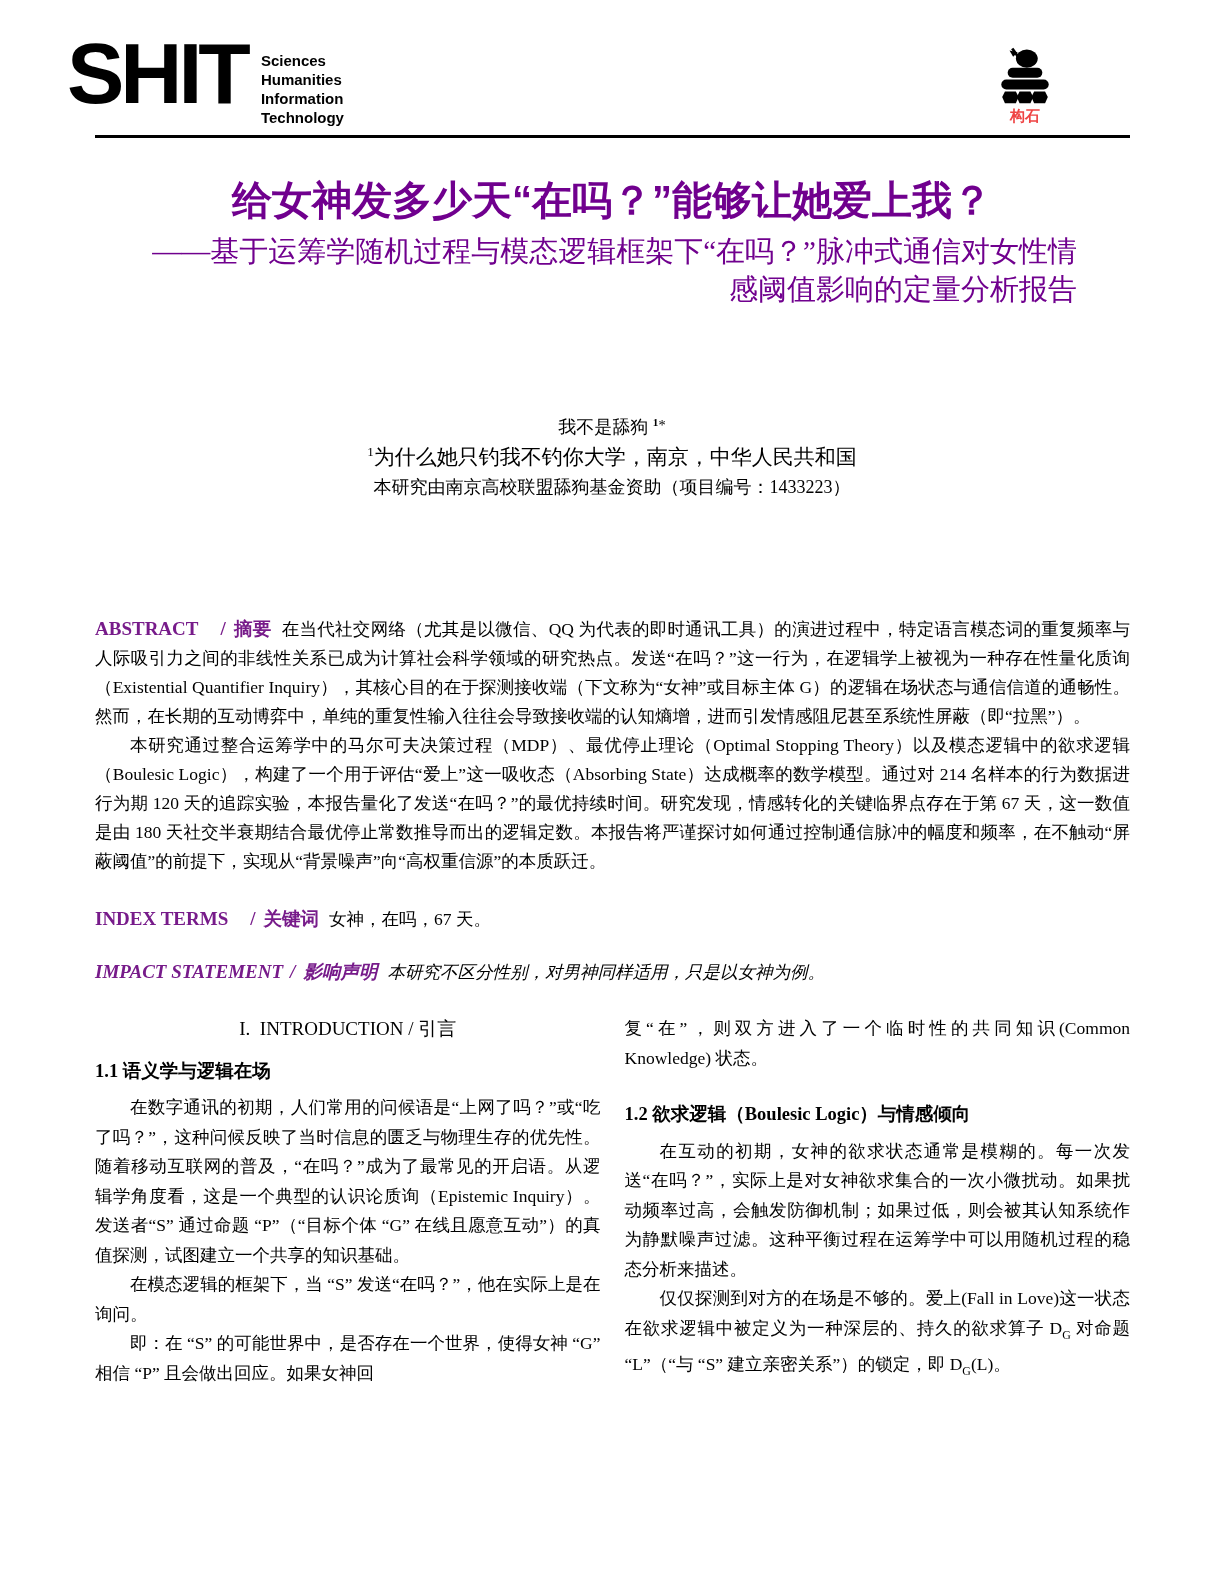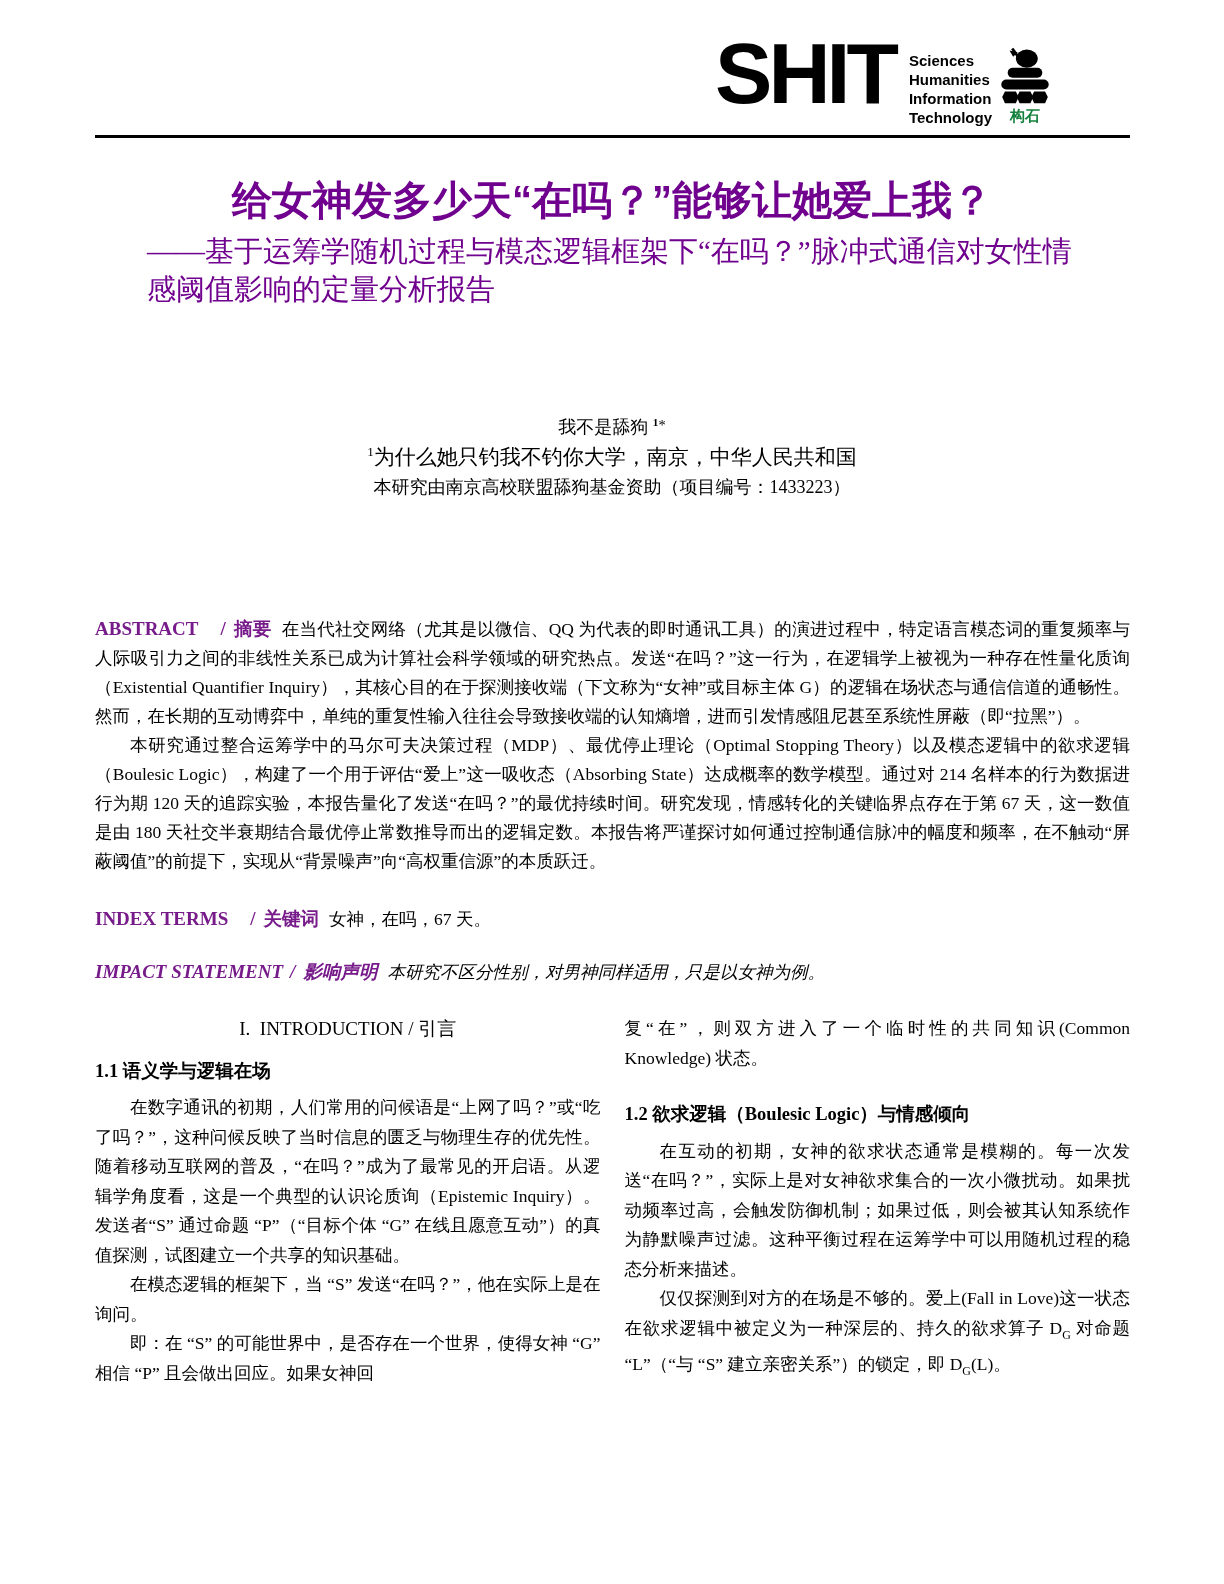--- a/index.html
+++ b/index.html
@@ -7,46 +7,46 @@
     --heading-purple:#771B8A;
     --ink:#000000;
   }
   *{box-sizing:border-box;}
   html,body{margin:0;padding:0;background:#ffffff;}
   .page{
     width:1224px;height:1584px;margin:0 auto;background:#fff;position:relative;
     font-family:"Liberation Serif","DejaVu Serif",serif;color:var(--ink);overflow:hidden;
   }
   
-  .masthead{padding:34px 94px 0 119px;display:flex;justify-content:flex-end;align-items:flex-start;}
+  .masthead{padding:34px 94px 0 67px;display:flex;justify-content:space-between;align-items:flex-start;}
   .logo-left{display:flex;align-items:flex-start;}
   .logo-acronym{
     font-family:"Liberation Sans","DejaVu Sans",sans-serif;font-weight:900;
     font-size:86px;line-height:78px;letter-spacing:-4px;color:#000;
   }
   .logo-words{
     margin-left:14px;margin-top:17px;
     font-family:"Liberation Sans","DejaVu Sans",sans-serif;font-weight:700;
     font-size:15px;line-height:19px;color:#000;
   }
   .publisher-mark{margin-right:72px;margin-top:10px;text-align:center;width:66px;}
   .publisher-mark svg{display:block;margin:0 auto;}
   .publisher-label{
     font-family:"Liberation Sans","DejaVu Sans",sans-serif;font-weight:700;
-    font-size:15px;margin-top:1px;color:#15803d;
+    font-size:15px;margin-top:1px;color:#ef4444;
   }
   .masthead-rule{margin:8px 94px 0 95px;border:0;border-top:3px solid #000;height:0;}
   
   .paper-title{
     margin:38px 60px 0;text-align:center;color:var(--purple);
     font-family:"Liberation Sans","DejaVu Sans",sans-serif;
     font-weight:700;font-size:40px;line-height:48px;
   }
   .paper-subtitle{
-    width:930px;margin:8px auto 0;text-align:left;color:var(--purple);
+    width:930px;margin:8px auto 0;text-align:right;color:var(--purple);
     font-weight:400;font-size:29px;line-height:38px;
   }
   
   .author-block{margin-top:106px;text-align:center;line-height:1.0;}
   .author-name{font-size:18px;}
   .author-affiliation{font-size:21px;margin-top:9px;}
   .author-corresponding{font-size:17px;margin-top:9px;}
   .author-funding{font-size:18px;margin-top:10px;}
   .sup{vertical-align:super;font-size:0.62em;}
   .sup.b{font-weight:700;}

